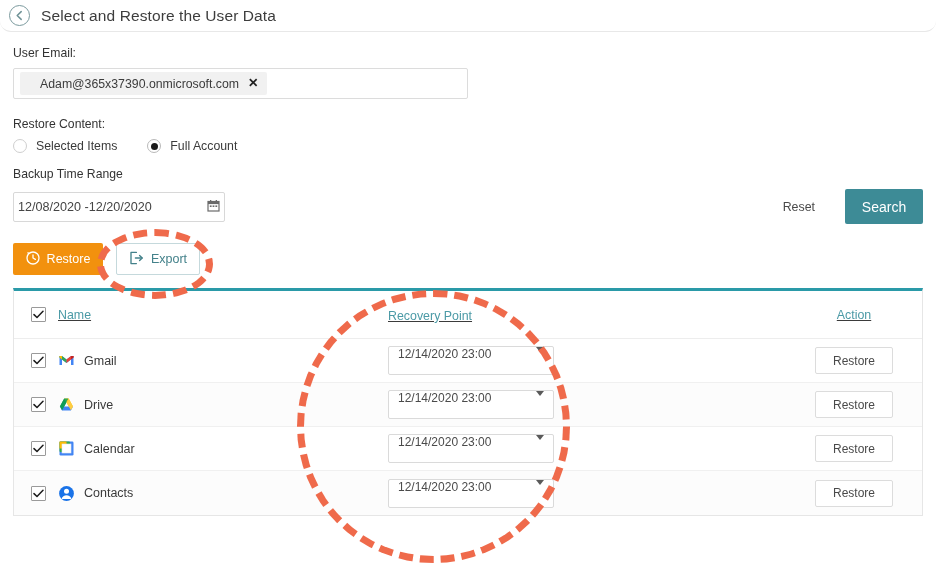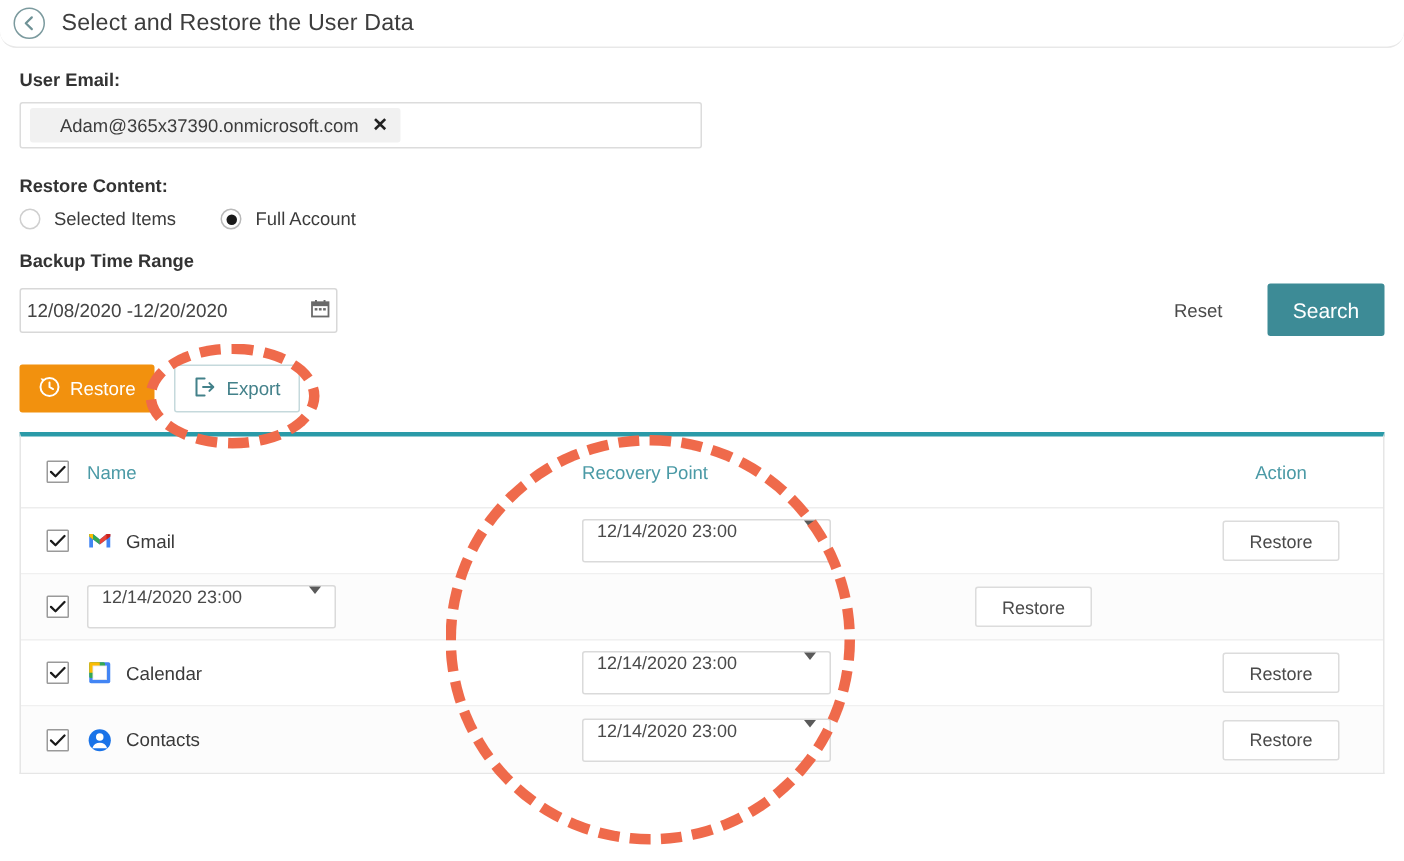--- a/index.html
+++ b/index.html
@@ -38,21 +38,21 @@
     color: #3d3d3d;
     margin-left: 11px;
     letter-spacing: .1px;
   }
 
   
   .form-area { padding: 14px 0 0 13px; }
 
   .field-label {
     font-size: 12.2px;
-    font-weight: bold;
+    font-weight: normal;
     color: #333;
     margin-bottom: 8px;
   }
 
   .email-box {
     width: 455px;
     height: 31px;
     border: 1px solid #dcdcdc;
     border-radius: 2px;
     background: #fff;
@@ -199,21 +199,21 @@
     border: 1px solid #e6e6e6;
     border-top: 3px solid #2a9aa8;
     background: #fff;
   }
   .trow {
     display: flex;
     align-items: center;
     height: 44px;
     border-bottom: 1px solid #f0f0f0;
   }
-  .trow.head { height: 48px; border-bottom: 1px solid #ededed; }
+  .trow.head { height: 48px; border-bottom: 1px solid #ededed; text-decoration: underline; }
   .trow.alt { background: #fcfcfc; }
   .trow.last { border-bottom: none; }
 
   .c-check { width: 44px; flex: none; display: flex; justify-content: center; padding-left: 4px; }
   .c-name  { width: 330px; flex: none; display: flex; align-items: center; }
   .c-rp    { width: 412px; flex: none; }
   .c-act   { flex: 1; display: flex; justify-content: center; padding-right: 14px;}
 
   .th {
     font-size: 12.4px;
@@ -424,20 +424,32 @@
   </div>
 
   <div class="trow alt">
     <div class="c-check">
       <div class="cbox">
         <svg width="11" height="9" viewBox="0 0 11 9">
             <path d="M1 4.6 L4 7.5 L10 1.3" fill="none" stroke="#1b1b1b" stroke-width="1.5" stroke-linecap="round" stroke-linejoin="round"></path>
           </svg>
       </div>
     </div>
+    <div class="c-name">
+      <span class="svc-icon">
+        <svg width="17" height="17" viewBox="0 0 17 17">
+          <path d="M6.4 2.4 L10.6 2.4 L15 10.4 L10.8 10.4 Z" fill="#fbbc04"></path>
+          <path d="M6.4 2.4 L10.6 2.4 L6.2 10.4 L2 10.4 Z" fill="#34a853" transform="translate(-0.2,0)"></path>
+          <path d="M1.9 10.6 L15 10.6 L12.9 14.4 L4 14.4 Z" fill="#4285f4"></path>
+          <path d="M6.3 2.5 L2 10.5 L4.1 14.3 L8.5 6.4 Z" fill="#0f9d58"></path>
+          <path d="M10.7 2.5 L15 10.5 L12.9 14.3 L8.5 6.4 Z" fill="#ffcd40"></path>
+        </svg>
+      </span>
+      <span class="svc-name">Drive</span>
+    </div>
     <div class="c-rp">
       <div class="rp-select">
         <span class="rp-val">12/14/2020 23:00</span>
         <span class="caret"></span>
       </div>
     </div>
     <div class="c-act">
       <button class="row-restore">Restore</button>
     </div>
   </div>

